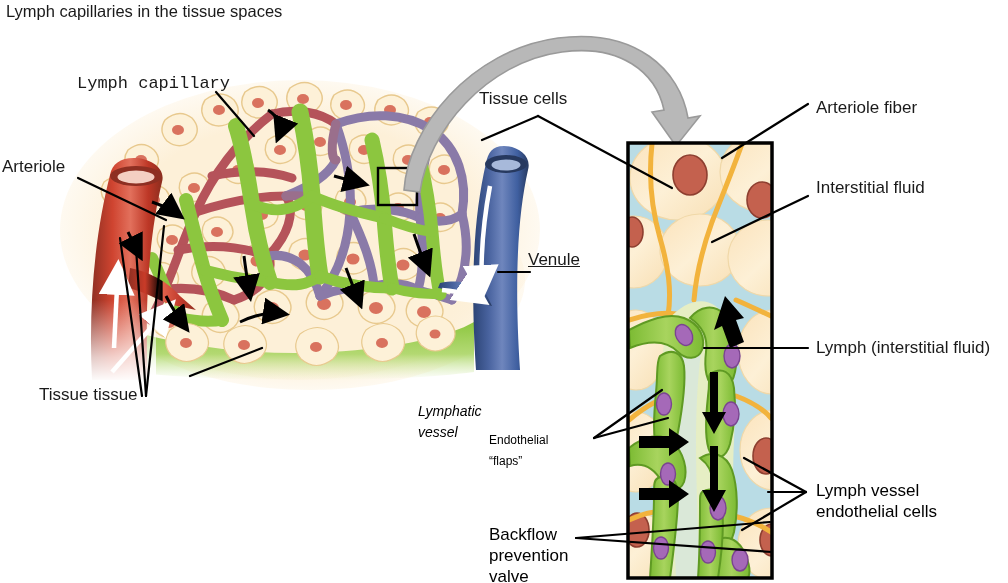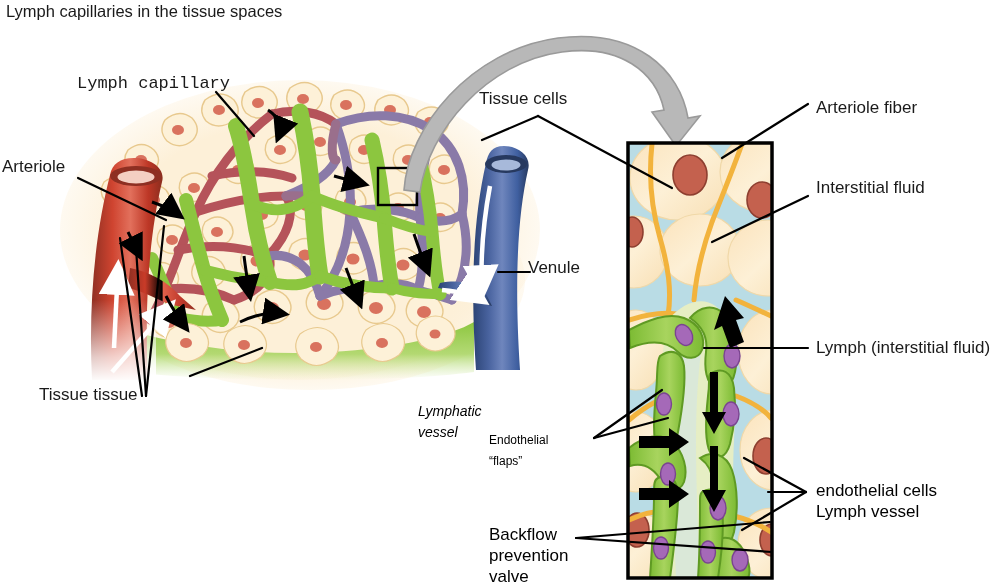--- a/index.html
+++ b/index.html
@@ -396,36 +396,36 @@
   <div class="title">Lymph capillaries in the tissue spaces</div>
 
   <div class="lbl" style="left:77px;top:74px;font-family:Liberation Mono, monospace;">Lymph capillary</div>
 
   <div class="lbl" style="left:2px;top:157px;">Arteriole</div>
 
   <div class="lbl" style="left:39px;top:385px;">Tissue tissue</div>
 
   <div class="lbl" style="left:479px;top:89px;">Tissue cells</div>
 
-  <div class="lbl" style="left:528px;top:258px;">Venule</div>
+  <div class="lbl" style="left:528px;top:250px;text-decoration:underline;">Venule</div>
 
   <div style="position:absolute;left:418px;top:401px;font-size:14px;line-height:21px;font-style:italic;">
     <div>Lymphatic</div>
     <div>vessel</div>
   </div>
 
   <div class="lbl" style="left:816px;top:98px;">Arteriole fiber</div>
 
   <div class="lbl" style="left:816px;top:178px;">Interstitial fluid</div>
 
   <div class="lbl" style="left:816px;top:338px;">Lymph (interstitial fluid)</div>
 
   <div style="position:absolute;left:816px;top:480px;font-size:17px;line-height:21px;">
+    <div>Lymph vessel</div>
     <div>endothelial cells</div>
-    <div>Lymph vessel</div>
   </div>
 
   <div style="position:absolute;left:489px;top:430px;font-size:12px;line-height:21px;">
     <div>Endothelial</div>
     <div>“flaps”</div>
   </div>
 
   <div style="position:absolute;left:489px;top:524px;font-size:17px;line-height:21px;">
     <div>Backflow</div>
     <div>prevention</div>

